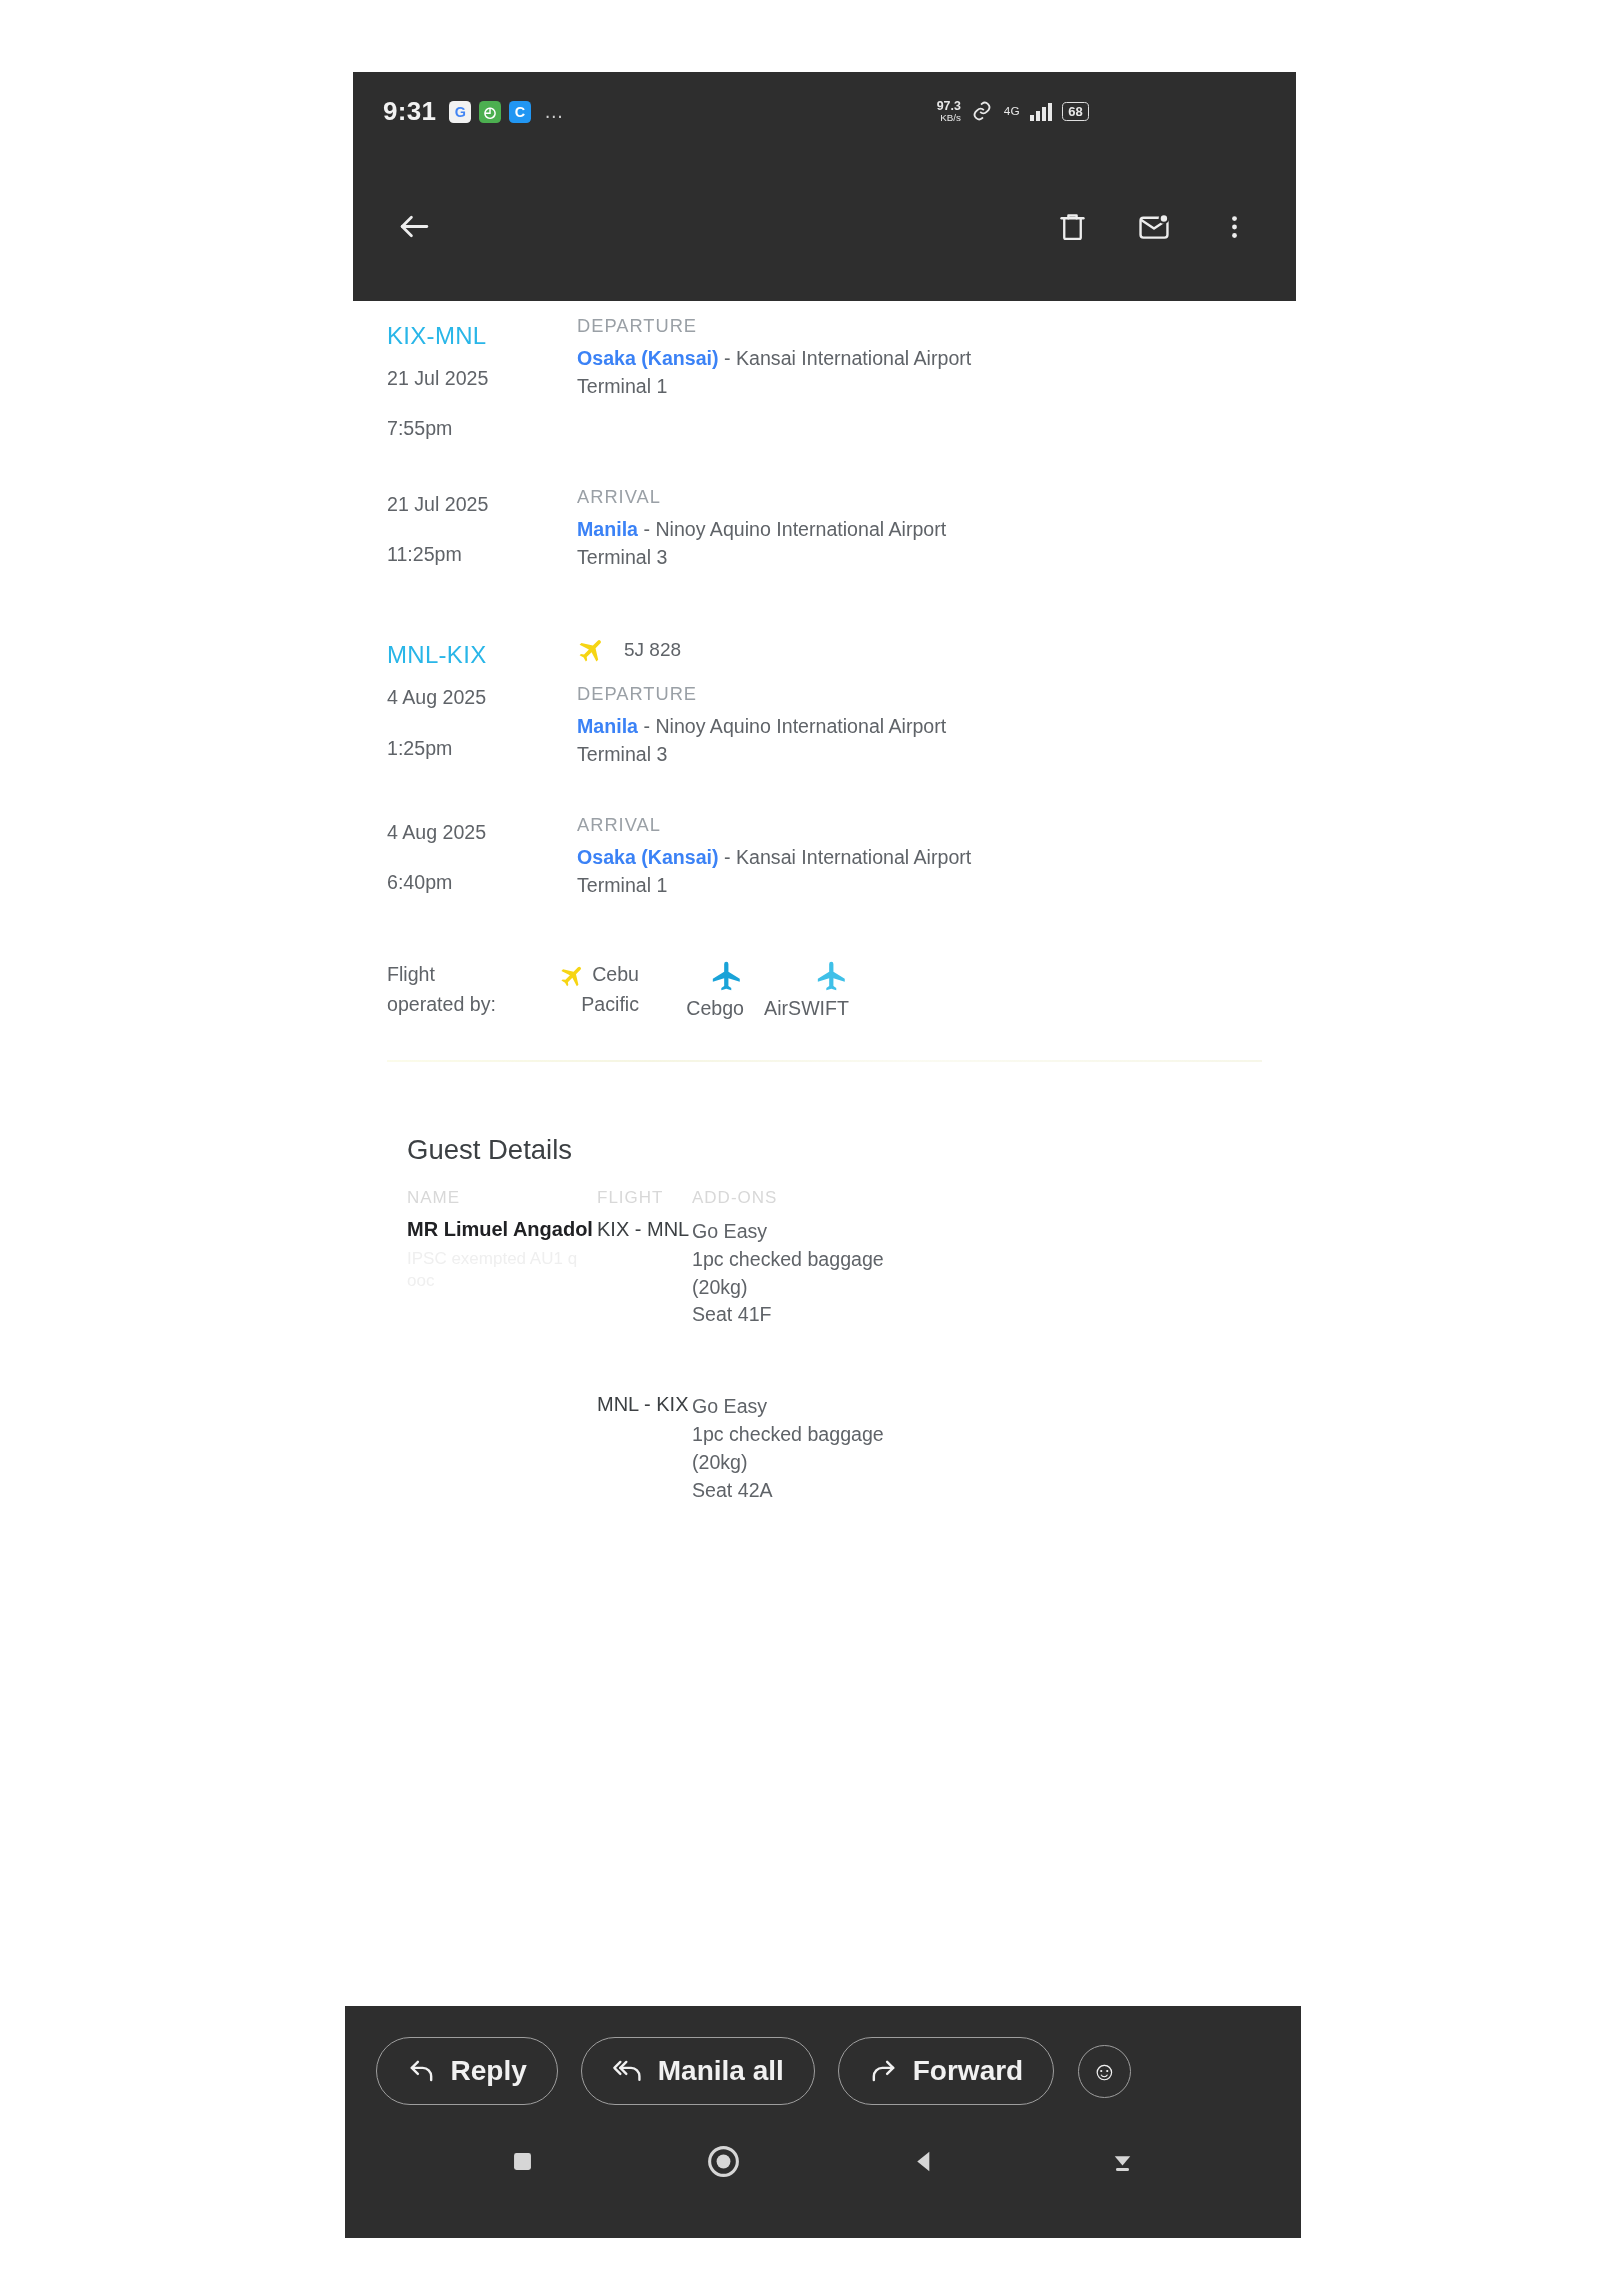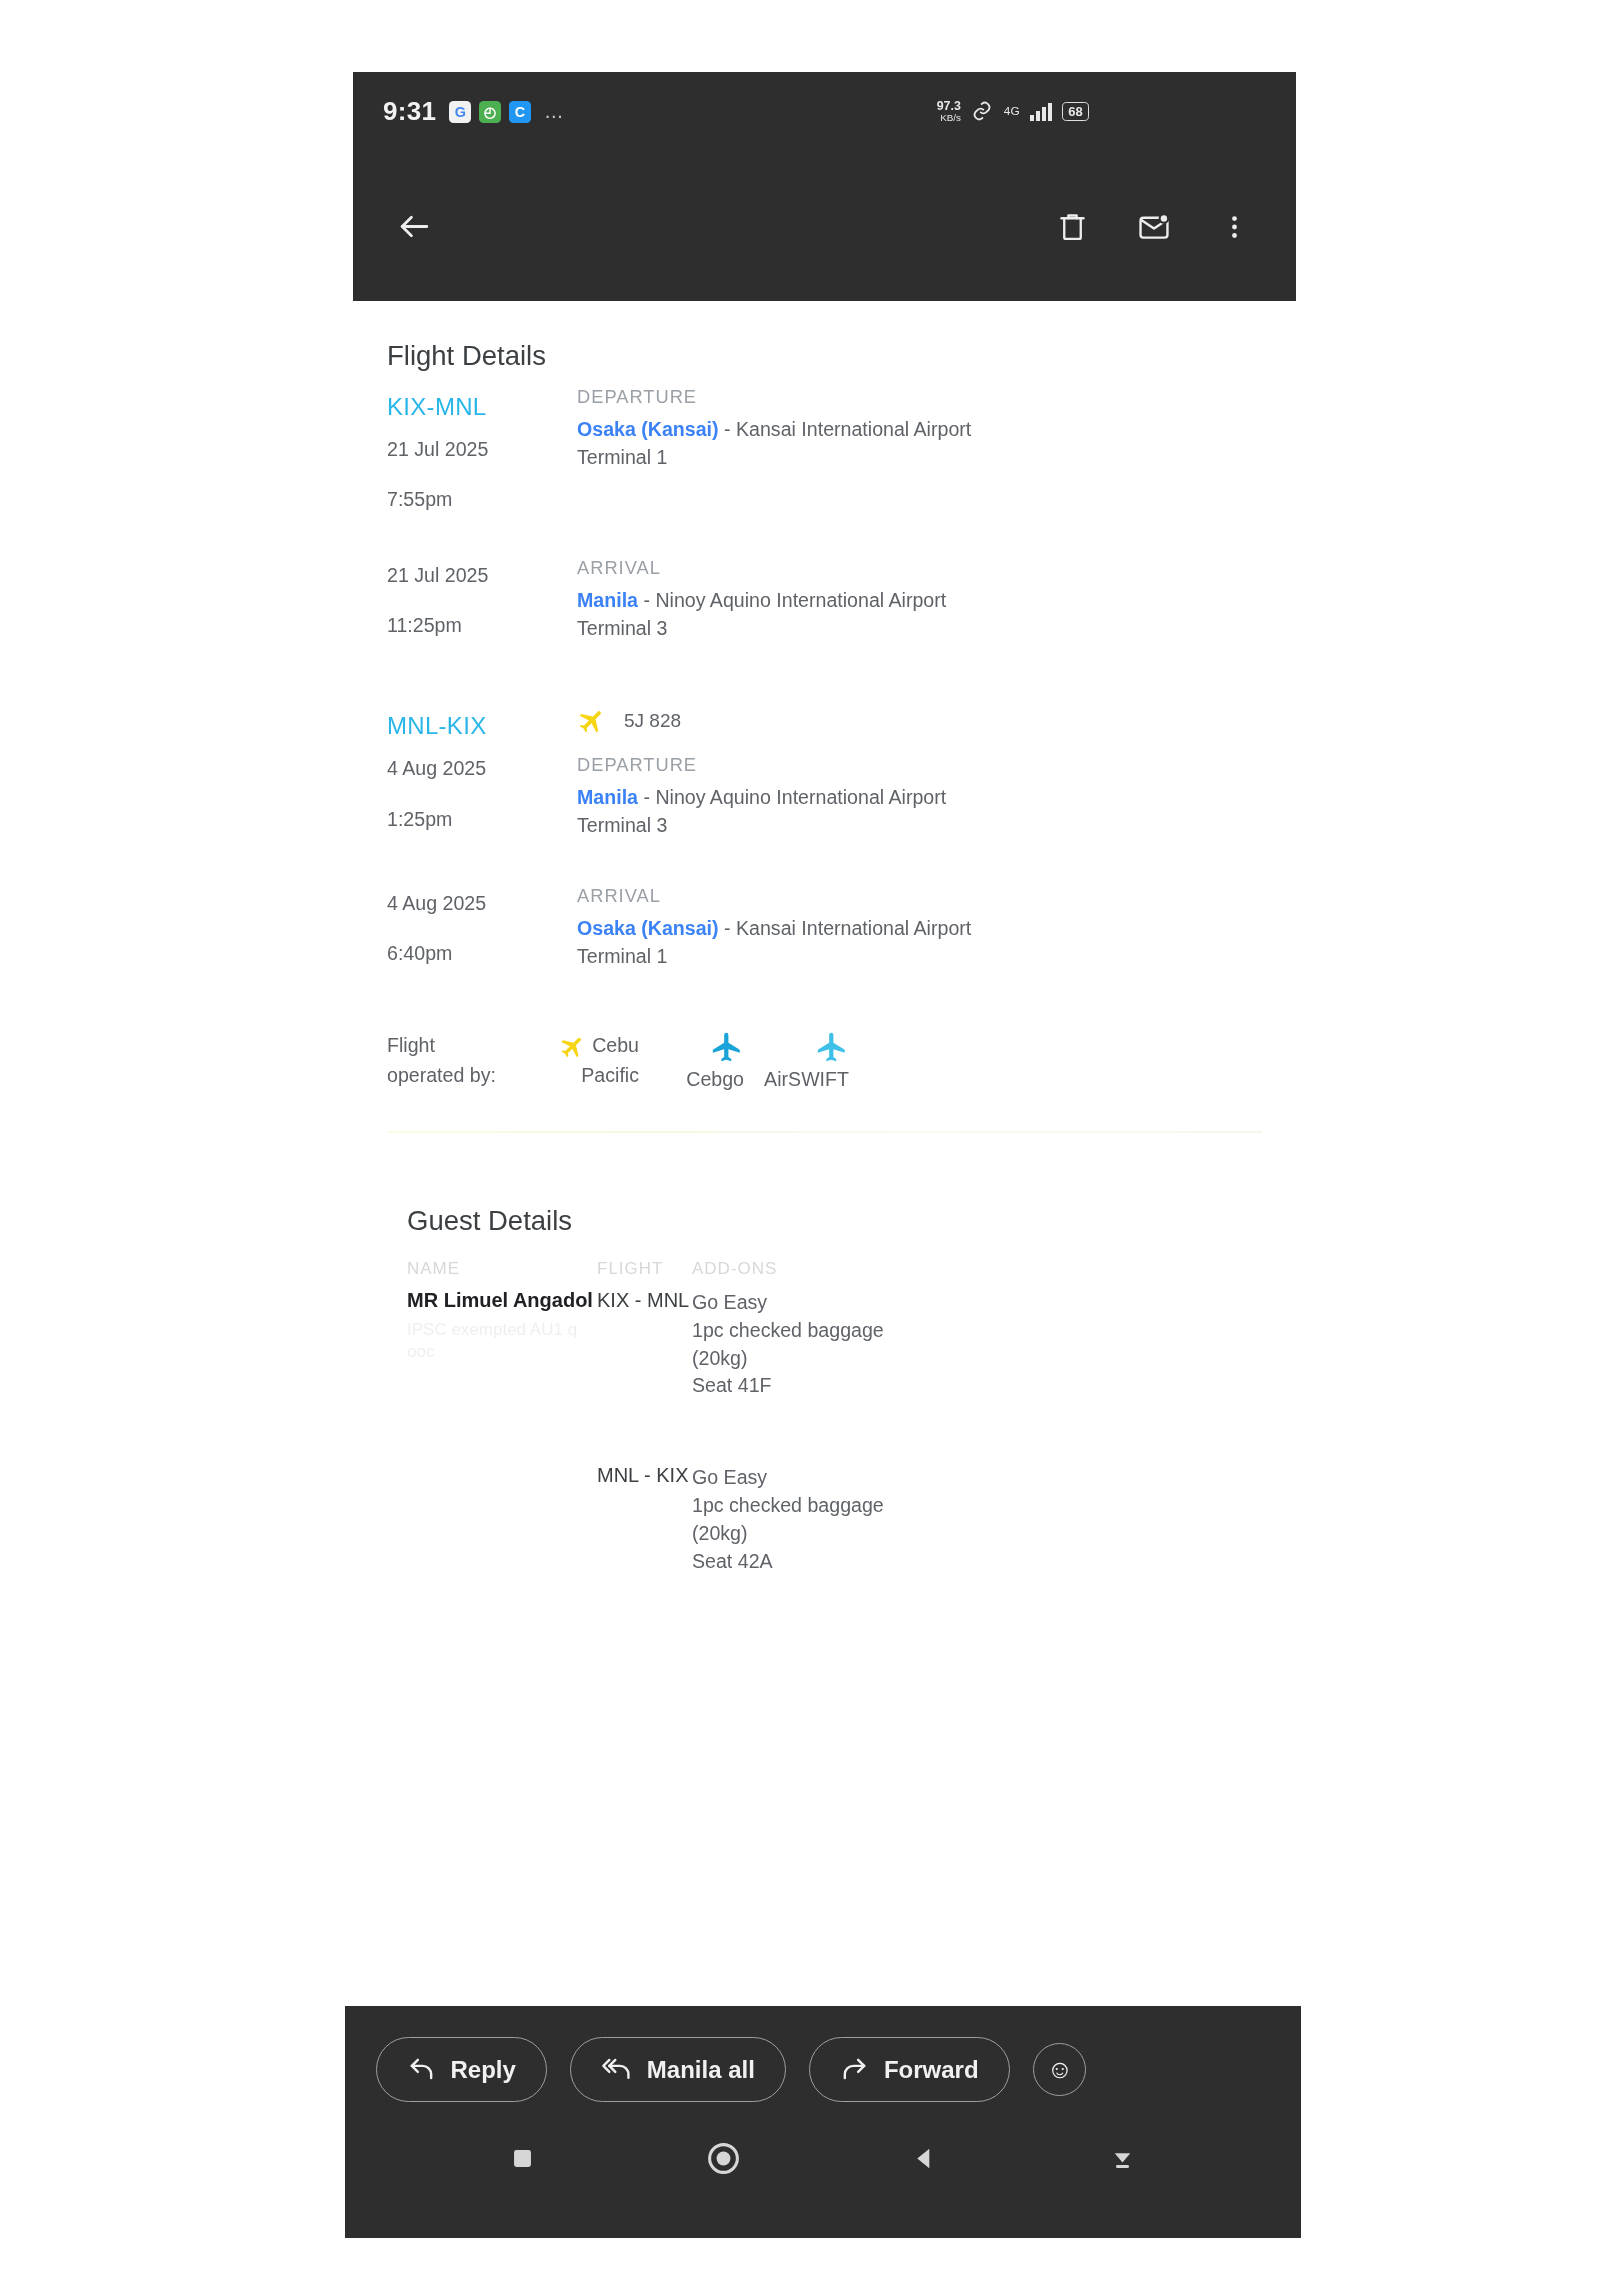--- a/index.html
+++ b/index.html
@@ -297,21 +297,21 @@
   .reply-row {
     display: flex;
     align-items: center;
     gap: 23.6px;
     padding: 31px 0 0 31px;
   }
   .pill {
     border: 1.3px solid #9e9e9e;
     border-radius: 39px;
     color: #f1f1f1;
-    font-size: 24px;
+    font-size: 28px;
     font-weight: bold;
     padding: 17px 30px;
     display: flex;
     align-items: center;
     gap: 14.4px;
     white-space: nowrap;
   }
   .emoji-btn {
     width: 51px;
     height: 51px;
@@ -397,21 +397,20 @@
           <circle cx="12" cy="5" r="2"></circle>
             <circle cx="12" cy="12" r="2"></circle>
             <circle cx="12" cy="19" r="2"></circle>
         </svg>
       </span>
     </div>
   </div>
 
   <div class="body-area">
 
-    <div class="section-title">Flight Details</div>
 
     <div class="leg">
       <div class="leg-grid">
         <div class="col-left">
           <div class="route-code">KIX-MNL</div>
           <div class="dtline">21 Jul 2025</div>
           <div class="dtline spaced">7:55pm</div>
         </div>
         <div class="col-right">
           <div class="label">DEPARTURE</div>

